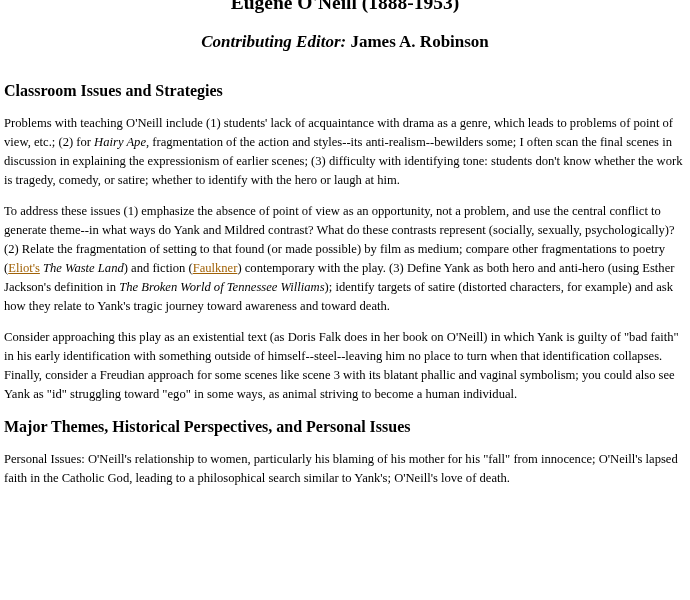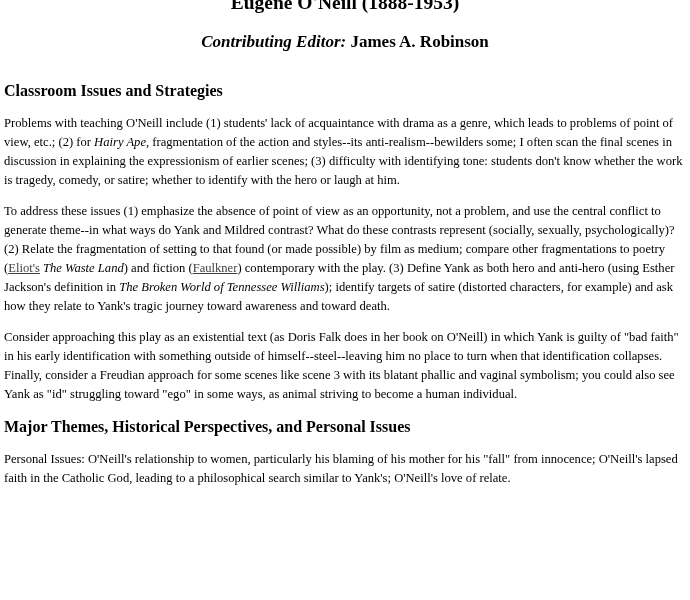--- a/index.html
+++ b/index.html
@@ -42,21 +42,21 @@
       font-size: 16px;
       font-weight: bold;
       margin: 0;
       line-height: 20px;
     }
     p.para {
       margin: 0;
       line-height: 19px;
     }
     a.link {
-      color: #404040;
+      color: #a16207;
       text-decoration: underline;
       cursor: pointer;
     }
     em { font-style: italic; }
     .gap-after-subtitle { height: 13px; }
     .gap-h3-p { height: 13px; }
     .gap-p-p { height: 12px; }
     .gap-p-h3 { height: 13px; }
   </style>
 </head>
@@ -82,21 +82,21 @@
 
     <p class="para">Consider approaching this play as an existential text (as Doris Falk does in her book on O'Neill) in which Yank is guilty of "bad faith" in his early identification with something outside of himself--steel--leaving him no place to turn when that identification collapses. Finally, consider a Freudian approach for some scenes like scene 3 with its blatant phallic and vaginal symbolism; you could also see Yank as "id" struggling toward "ego" in some ways, as animal striving to become a human individual.</p>
   </section>
 
   <div class="gap-p-h3"></div>
 
   <section>
     <h3 class="section">Major Themes, Historical Perspectives, and Personal Issues</h3>
     <div class="gap-h3-p"></div>
 
-    <p class="para">Personal Issues: O'Neill's relationship to women, particularly his blaming of his mother for his "fall" from innocence; O'Neill's lapsed faith in the Catholic God, leading to a philosophical search similar to Yank's; O'Neill's love of relate.</p>
+    <p class="para">Personal Issues: O'Neill's relationship to women, particularly his blaming of his mother for his "fall" from innocence; O'Neill's lapsed faith in the Catholic God, leading to a philosophical search similar to Yank's; O'Neill's love of death.</p>
     <div class="gap-p-p"></div>
 
     <div class="gap-p-p"></div>
 
   </section>
 
   <div class="gap-p-h3"></div>
 
   <section>
     <div class="gap-h3-p"></div>

